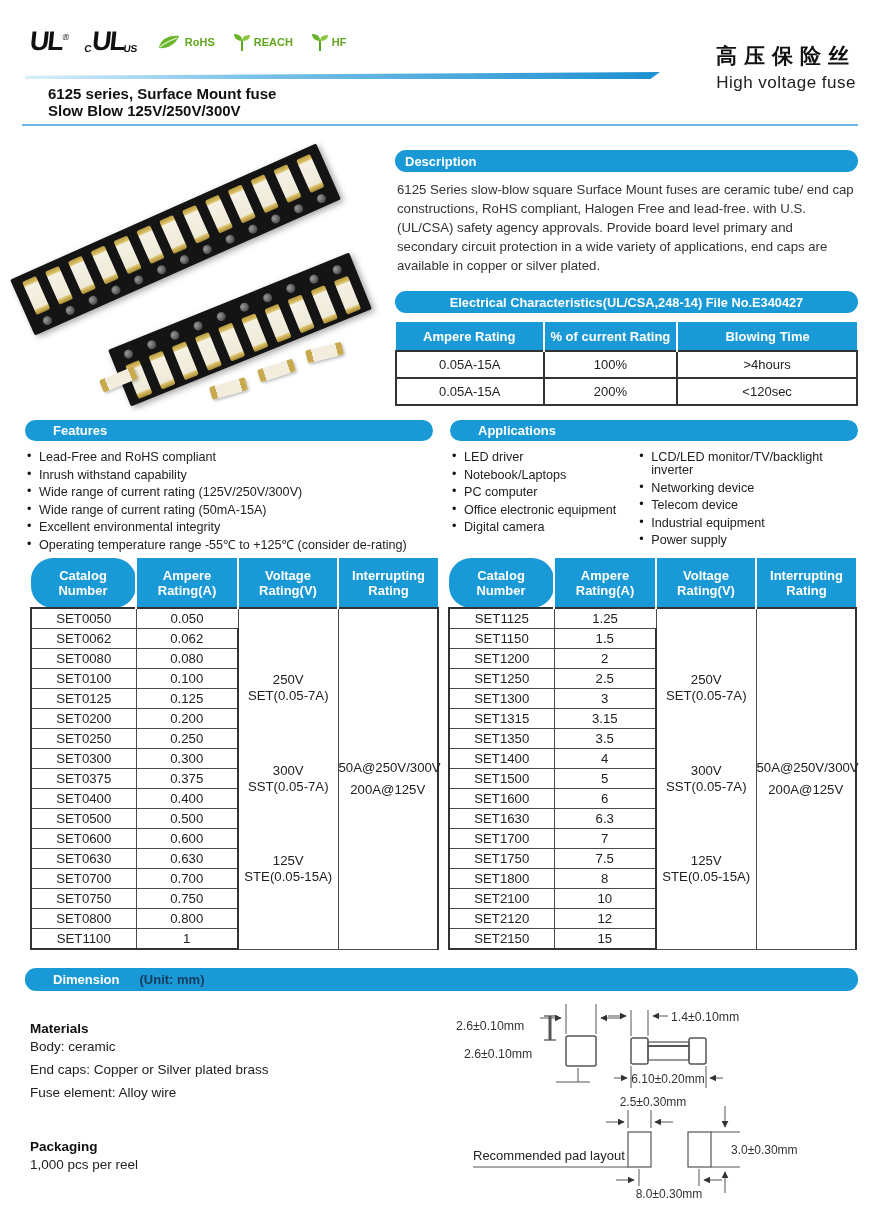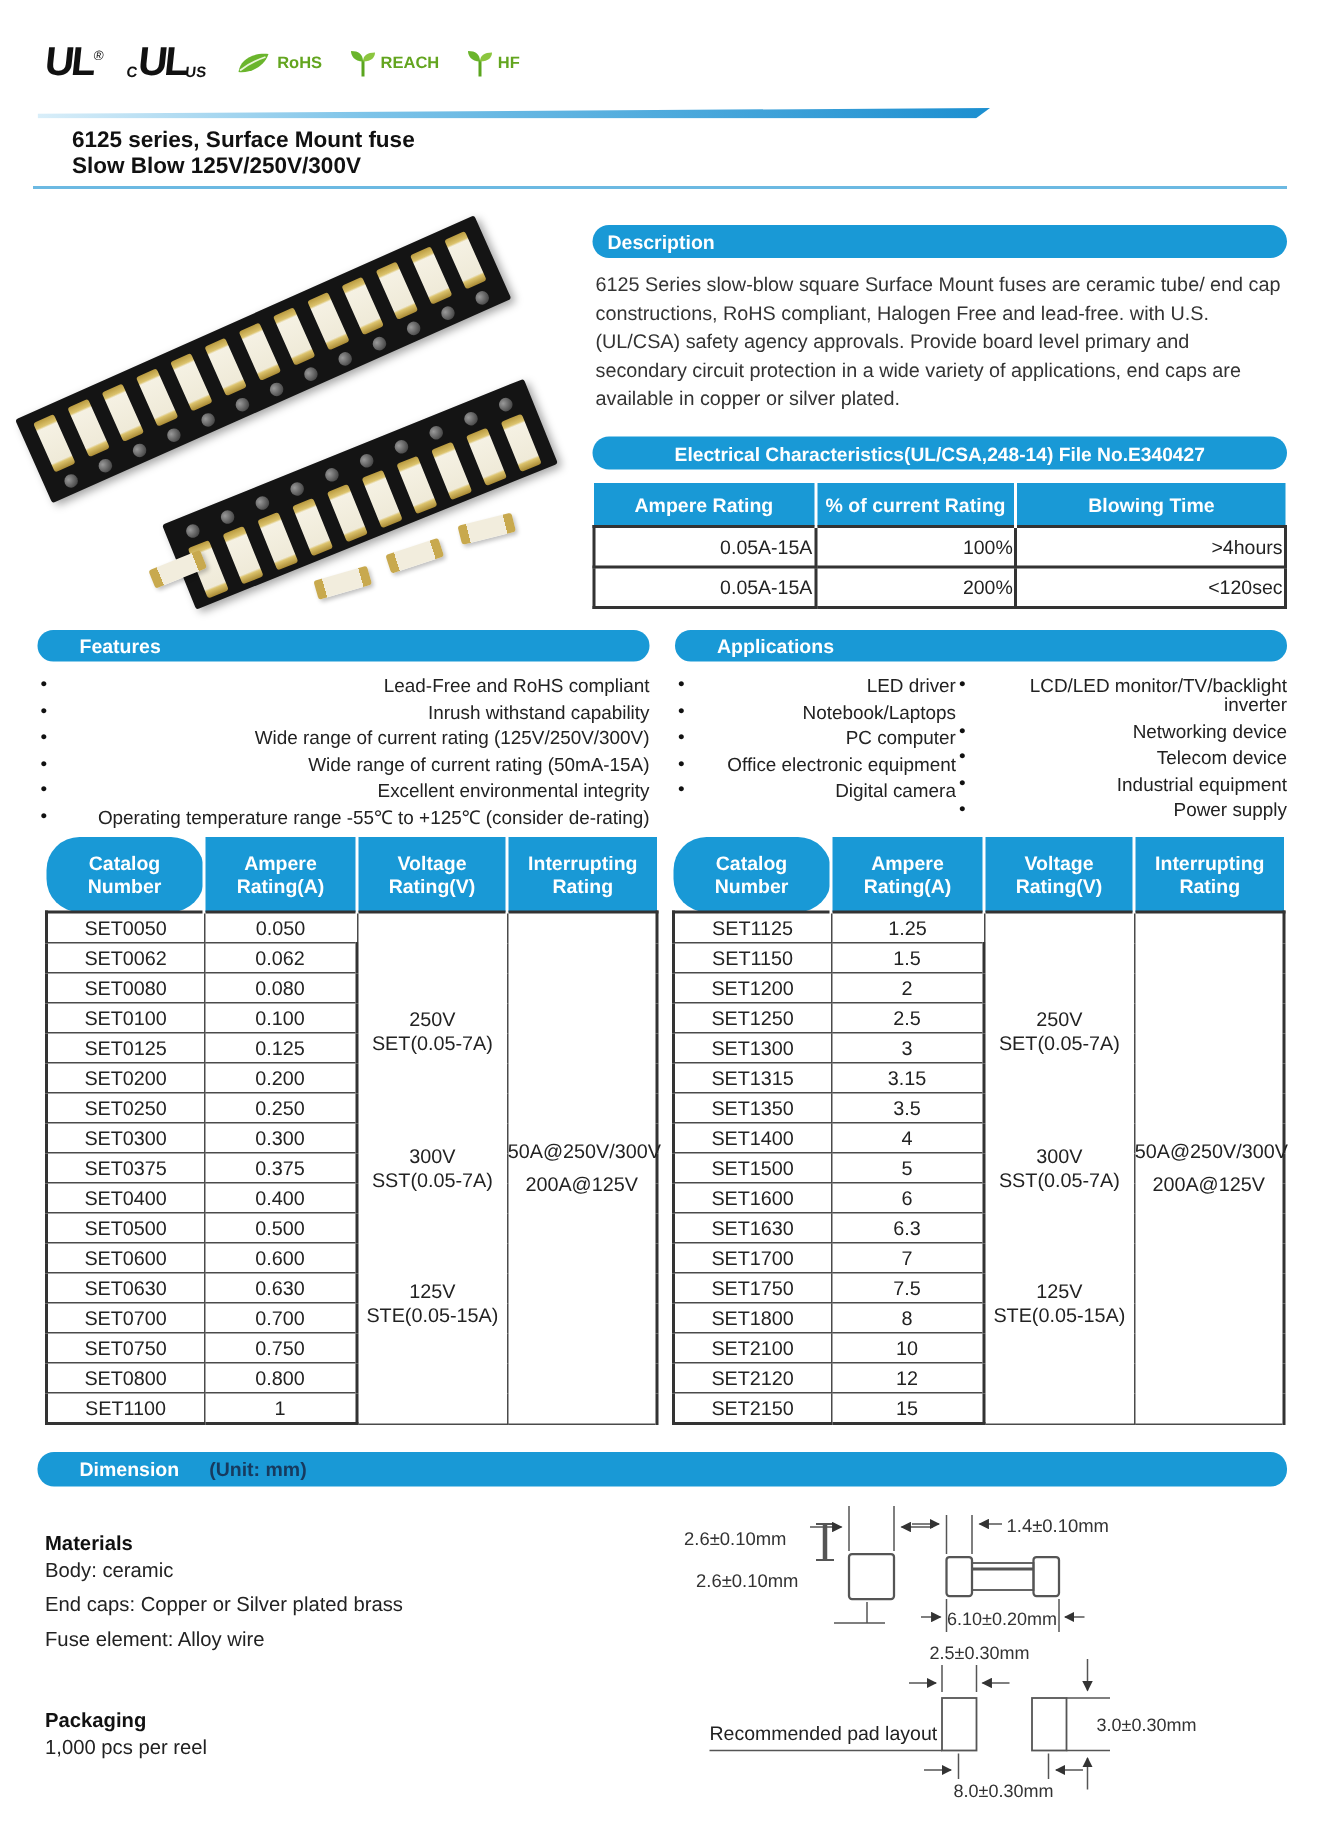--- a/index.html
+++ b/index.html
@@ -37,28 +37,28 @@
   
   .desc{position:absolute;left:395px;top:150px;width:463px;}
   .desc .bar{height:22px;padding-left:10px;}
   .desc p{margin:8px 2px 0 2px;font-size:13.2px;line-height:19px;color:#333;}
   
   .echar{position:absolute;left:395px;top:291px;width:463px;}
   .echar .bar{height:22px;justify-content:center;font-size:12.8px;}
   table.dtable{border-collapse:collapse;width:100%;margin-top:9px;table-layout:fixed;}
   table.dtable th{background:#1999d6;color:#fff;font-weight:700;font-size:13px;height:26px;border-left:2px solid #fff;}
   table.dtable th:first-child{border-left:none;}
-  table.dtable td{border:2px solid #333;font-size:13px;text-align:right;height:23px;color:#222;}
+  table.dtable td{border:2px solid #333;font-size:13px;text-align:center;height:23px;color:#222;}
   table.dtable tbody tr:first-child td{border-top:2px solid #333;}
   
   .features{position:absolute;left:25px;top:420px;width:408px;}
   .features .bar,.apps .bar{height:21px;padding-left:28px;}
   .apps{position:absolute;left:450px;top:420px;width:408px;}
   ul.bullets{list-style:none;margin:10px 0 0 0;padding:0;font-size:12.6px;color:#222;}
-  ul.bullets li{margin:0 0 4.5px 14px;position:relative;line-height:13px;text-align:right;}
+  ul.bullets li{margin:0 0 4.5px 14px;position:relative;line-height:13px;}
   ul.bullets li::before{content:"•";position:absolute;left:-12px;top:-1px;color:#111;}
   .apps .cols{display:flex;margin-top:10px;}
   .apps .cols ul{margin-top:0;}
   .apps .cols ul:first-child{width:196px;}
   
   .catalog{position:absolute;top:558px;}
   .catalog.left{left:30px;}
   .catalog.right{left:448px;}
   table.ctable{border-collapse:collapse;table-layout:fixed;width:407px;}
   table.ctable th{background:#1999d6;color:#fff;font-size:13px;font-weight:700;height:47px;border-left:2px solid #fff;vertical-align:middle;}
@@ -118,20 +118,24 @@
     <div class="eco">
       <svg width="18" height="20" viewBox="0 0 18 20">
         <path d="M9 19 L9 8" stroke="#5aa51e" stroke-width="2" fill="none"></path>
         <path d="M9 9 C3 9 1 5 1 2 C6 2 9 4 9 9 Z" fill="#6ab52c"></path>
         <path d="M9 9 C15 9 17 6 17 3 C12 3 9 5 9 9 Z" fill="#8cc63f"></path>
       </svg>
       <span class="lbl">HF</span>
     </div>
   </div>
 
+  <div class="cjk-title">
+    <div class="cn">高压保险丝</div>
+    <div class="en">High voltage fuse</div>
+  </div>
 
   <div class="blue-line1"></div>
 
   <div class="prod-title">
     <div>6125 series, Surface Mount fuse</div>
     <div>Slow Blow 125V/250V/300V</div>
   </div>
 
   <div class="hr2"></div>
 

